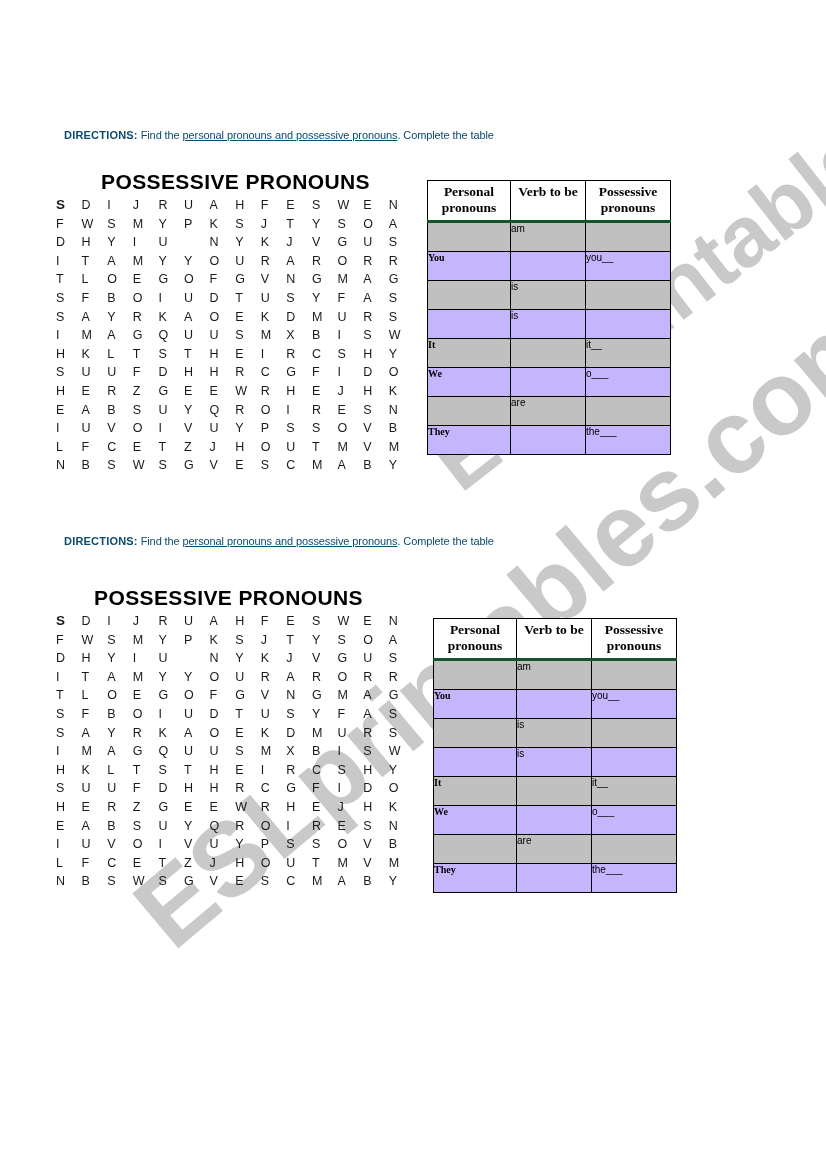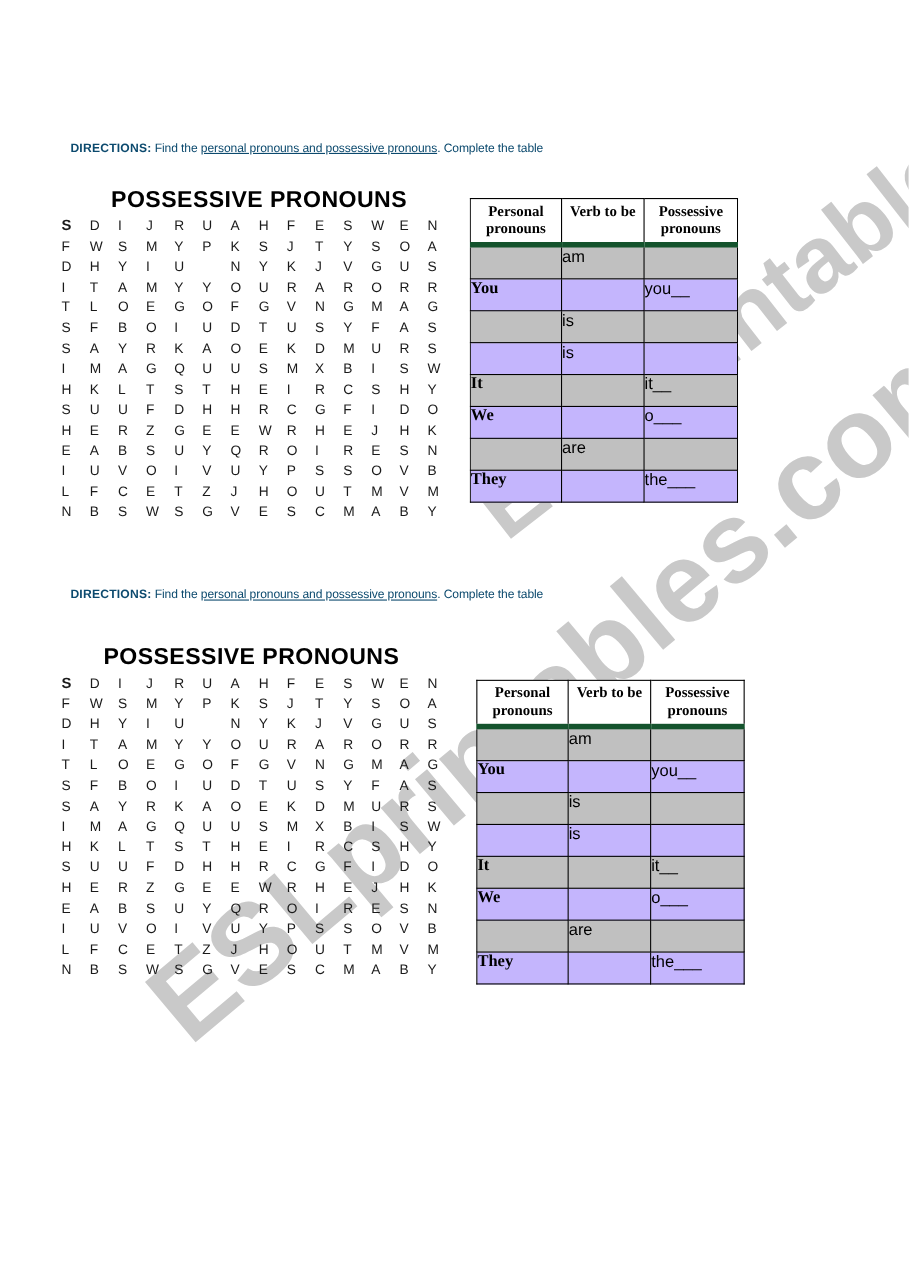--- a/index.html
+++ b/index.html
@@ -107,25 +107,25 @@
     padding: 0;
     vertical-align: top;
   }
   table.pron th {
     font-family: "Liberation Serif", serif;
     font-weight: bold;
     font-size: 13.5px;
     line-height: 16px;
     text-align: center;
     padding: 3px 2px 4px 2px;
-    border-bottom: 5px solid #14532d;
+    border-bottom: 3px solid #14532d;
   }
   table.pron td {
     height: 28px;
-    font-size: 15px;
+    font-size: 10px;
   }
   td.personal {
     font-family: "Liberation Serif", serif;
     font-weight: bold;
     font-size: 14px;
     padding: 2px 0 0 4px;
     width: 82px;
   }
   td.verb {
     font-family: "Liberation Sans", sans-serif;

